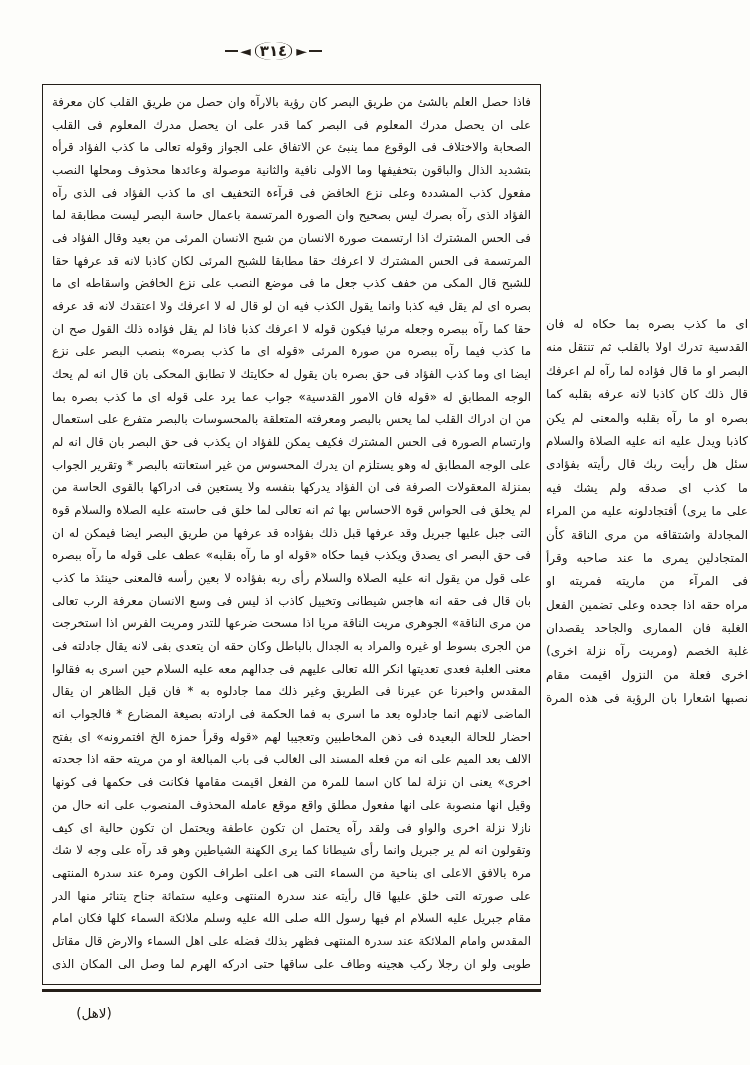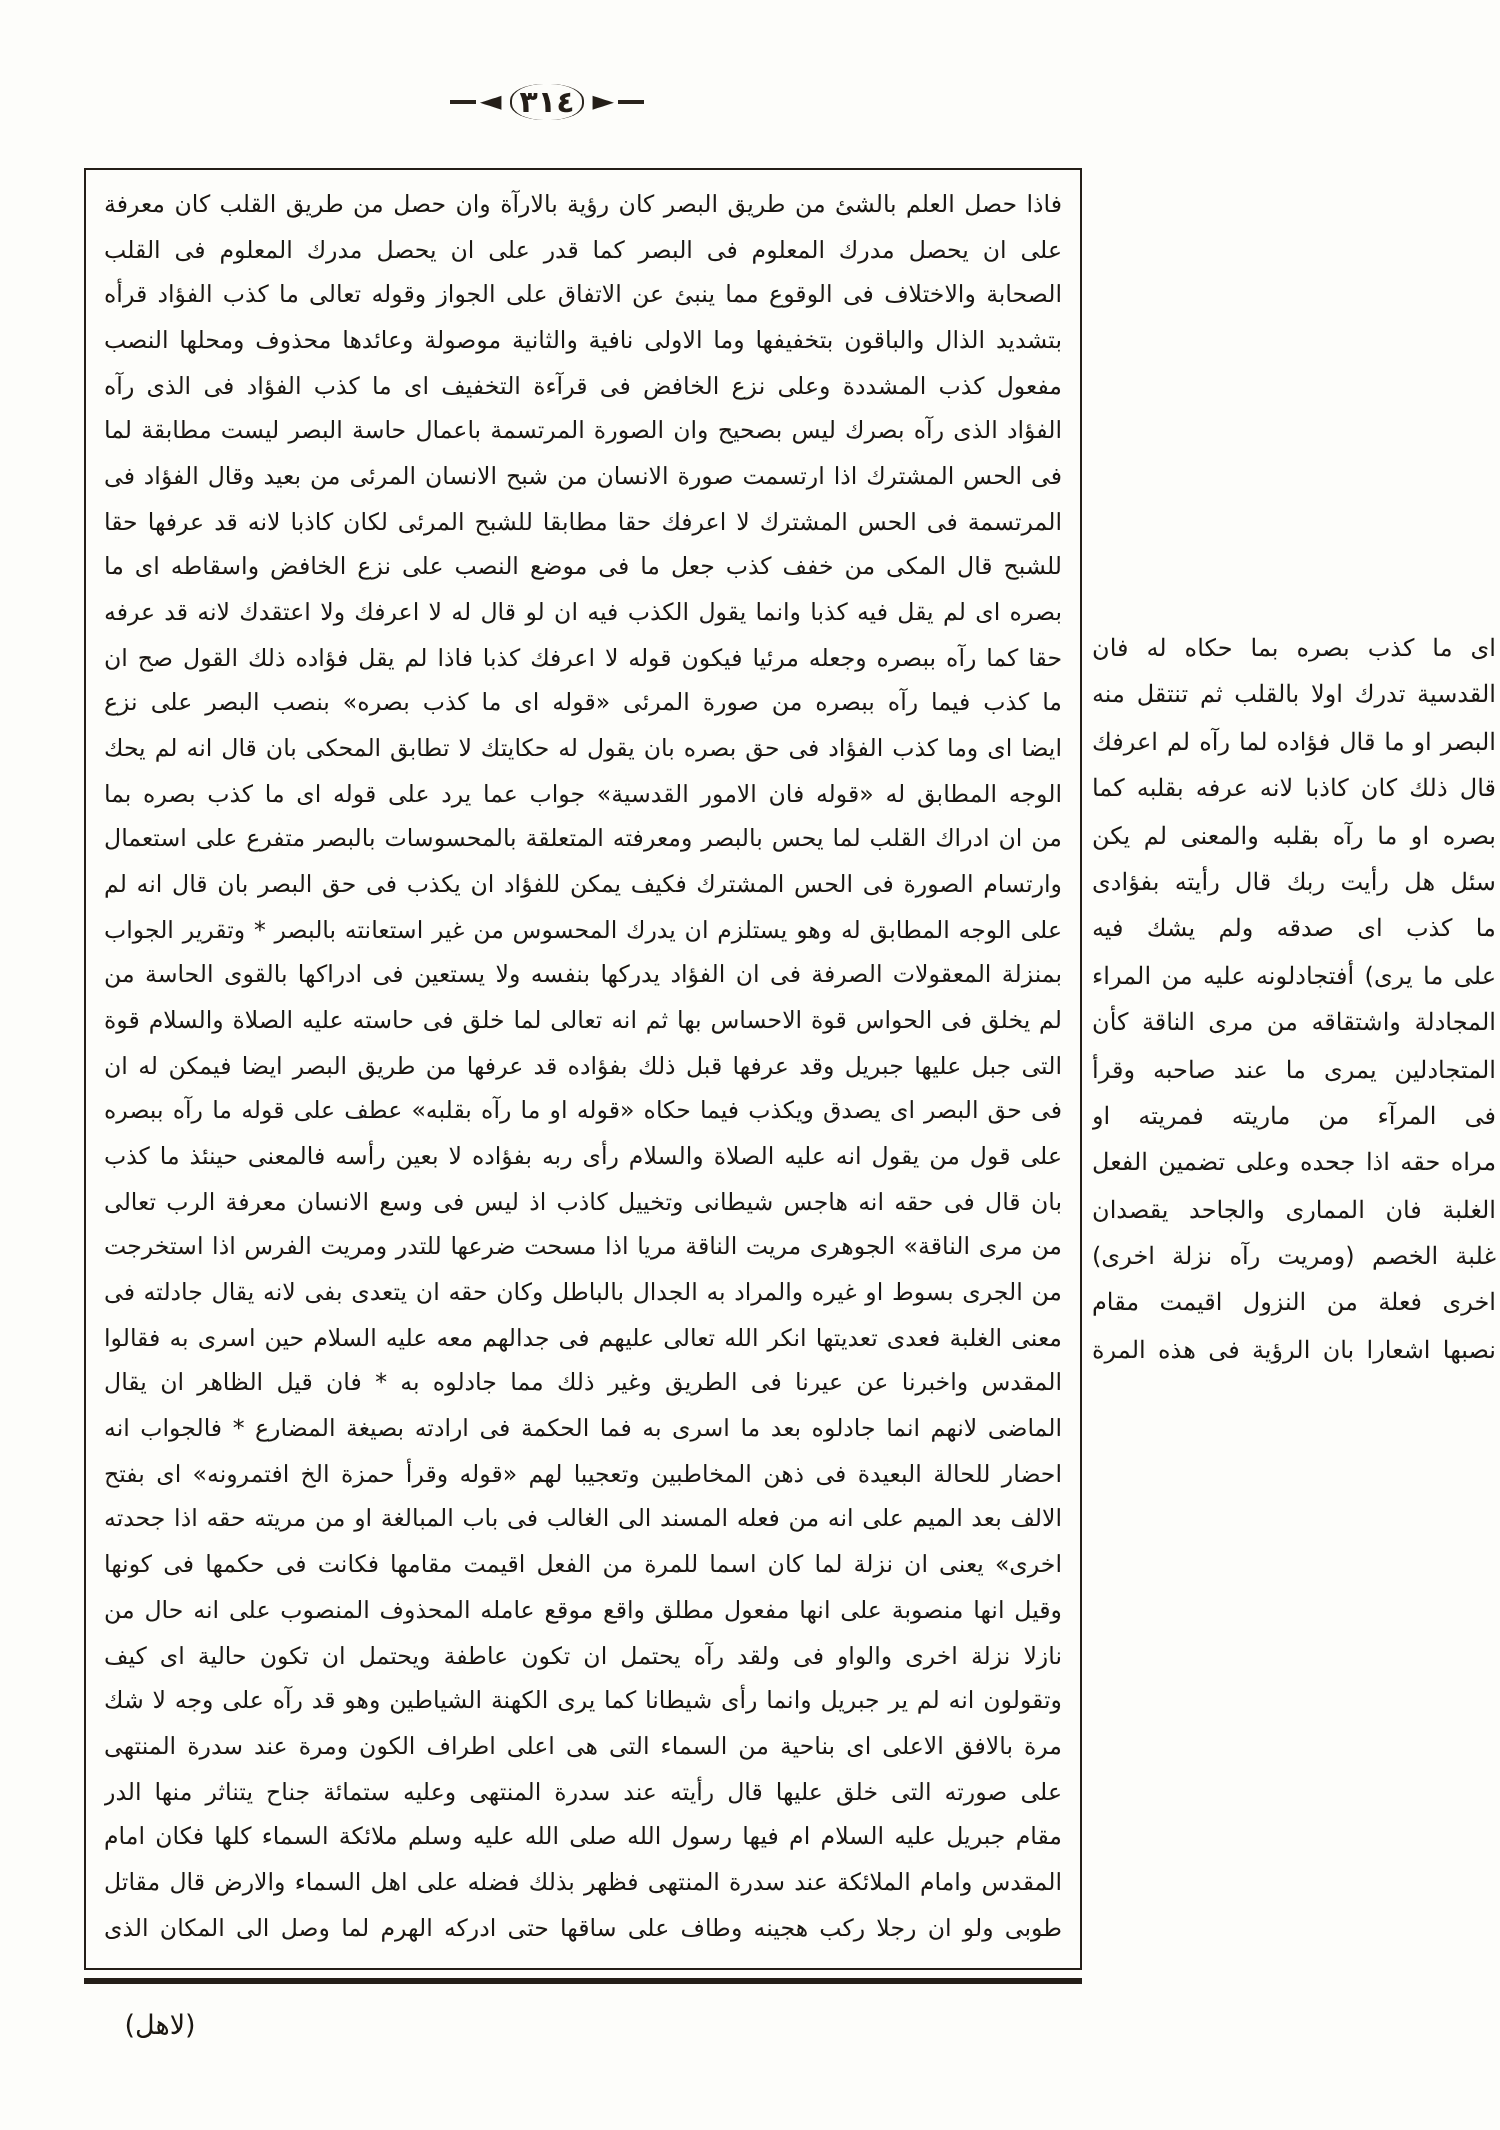--- a/index.html
+++ b/index.html
@@ -60,21 +60,21 @@
     font-size:12px;
     direction:rtl;
     text-align:justify;
     text-align-last:justify;
     overflow:hidden;
     word-spacing:0.5px;
   }
   .margin-line:last-child { text-align-last:right; }
   
   .catchword {
-    position:absolute; left:42px; top:1005px; width:76px;
+    position:absolute; left:56px; top:1005px; width:76px;
     text-align:center;
     font-size:13.5px;
     direction:rtl;
     color:#1b1712;
   }
 </style>
 </head>
 <body>
 
 <div class="page">
@@ -130,20 +130,21 @@
         <div class="text-line">طوبى ولو ان رجلا ركب هجينه وطاف على ساقها حتى ادركه الهرم لما وصل الى المكان الذى ركب منه تحمل</div>
       </div>
   </div>
 
   <div class="margin-notes">
       <div class="margin-line">اى ما كذب بصره بما حكاه له فان الامور</div>
       <div class="margin-line">القدسية تدرك اولا بالقلب ثم تنتقل منه الى</div>
       <div class="margin-line">البصر او ما قال فؤاده لما رآه لم اعرفك ولو</div>
       <div class="margin-line">قال ذلك كان كاذبا لانه عرفه بقلبه كما رآه</div>
       <div class="margin-line">بصره او ما رآه بقلبه والمعنى لم يكن تخيلا</div>
+      <div class="margin-line">كاذبا ويدل عليه انه عليه الصلاة والسلام</div>
       <div class="margin-line">سئل هل رأيت ربك قال رأيته بفؤادى وقرئ</div>
       <div class="margin-line">ما كذب اى صدقه ولم يشك فيه (أفتمارونه</div>
       <div class="margin-line">على ما يرى) أفتجادلونه عليه من المراء وهو</div>
       <div class="margin-line">المجادلة واشتقاقه من مرى الناقة كأن كلا من</div>
       <div class="margin-line">المتجادلين يمرى ما عند صاحبه وقرأ حمزة</div>
       <div class="margin-line">فى المرآء من ماريته فمريته او افتجحدونه من</div>
       <div class="margin-line">مراه حقه اذا جحده وعلى تضمين الفعل معنى</div>
       <div class="margin-line">الغلبة فان الممارى والجاحد يقصدان بفعلهما</div>
       <div class="margin-line">غلبة الخصم (ومريت رآه نزلة اخرى) مرة</div>
       <div class="margin-line">اخرى فعلة من النزول اقيمت مقام المرة ونصبت</div>

